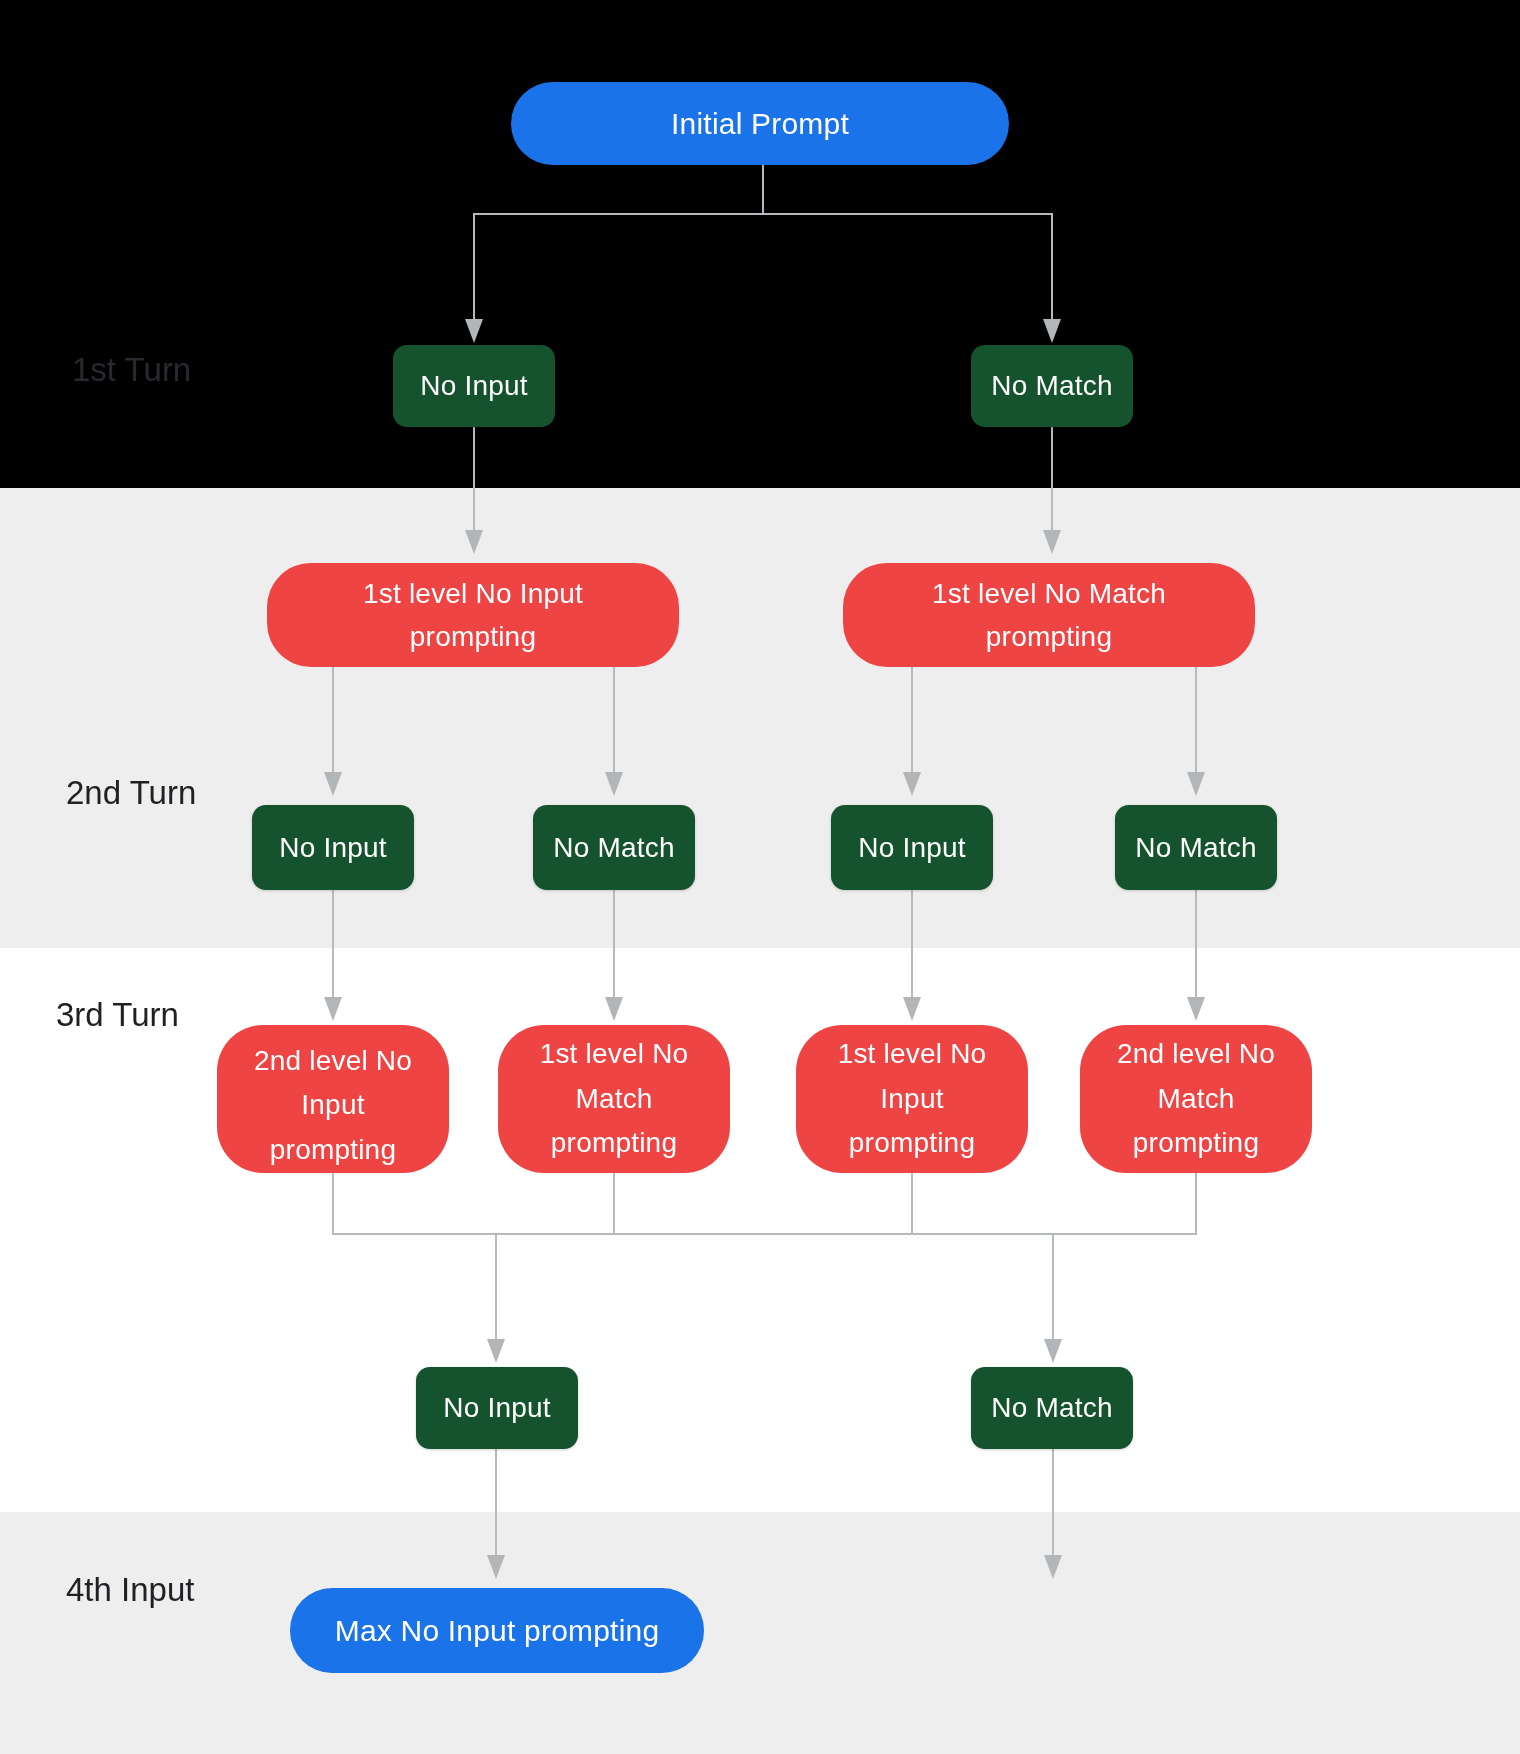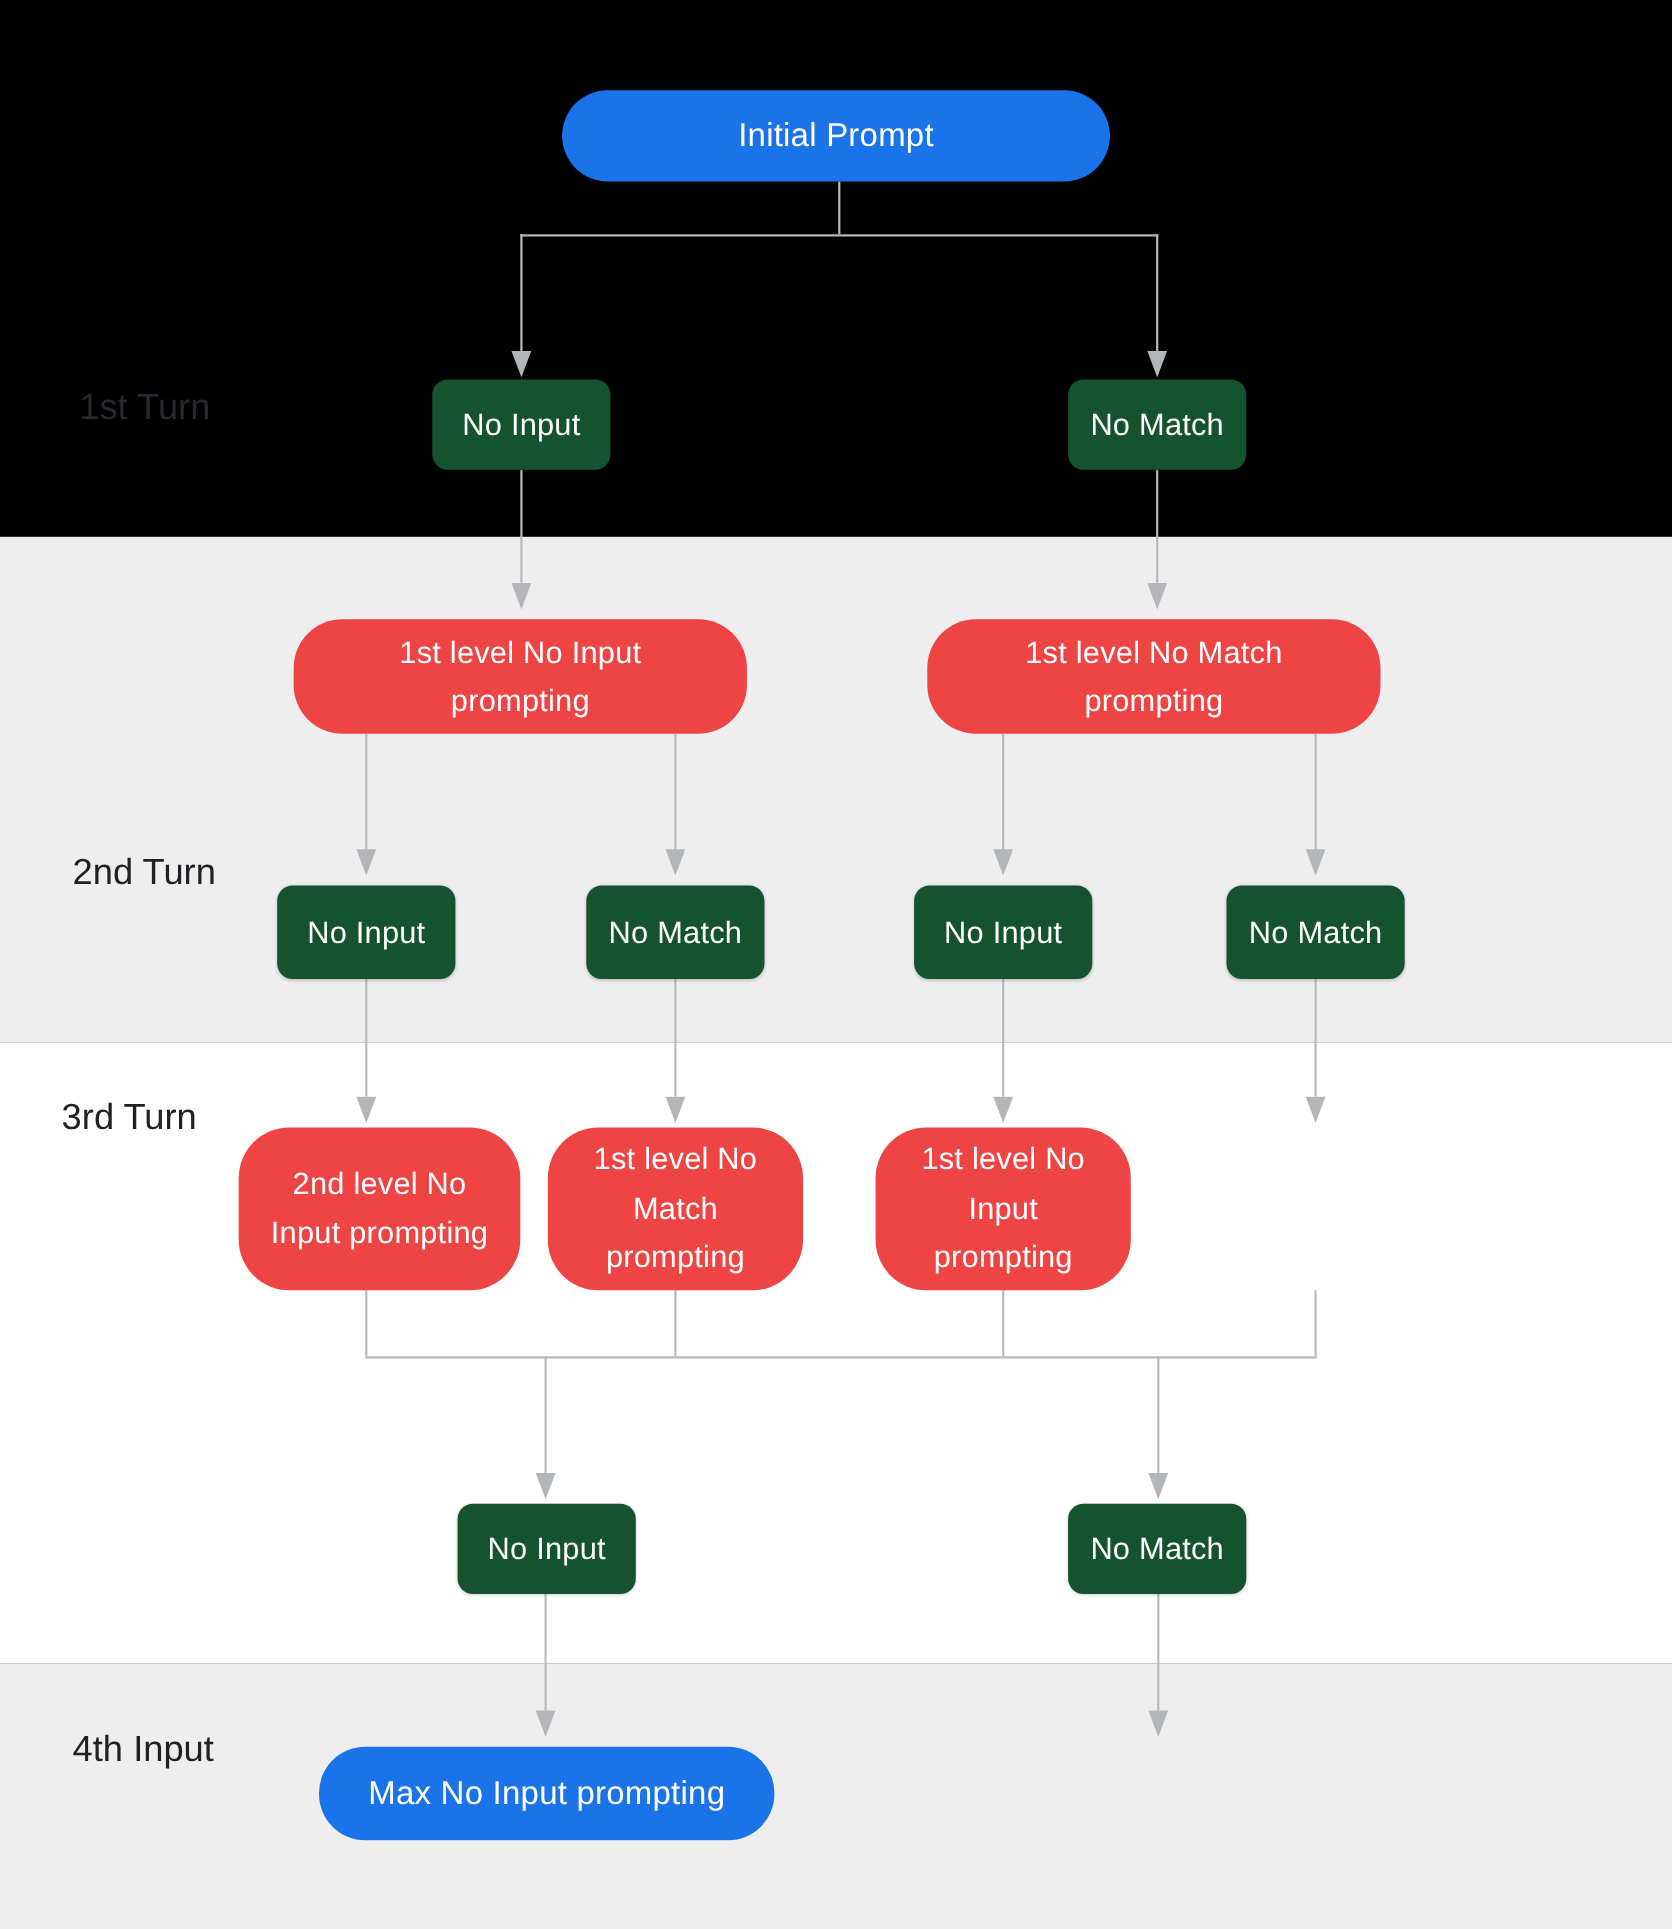--- a/index.html
+++ b/index.html
@@ -125,28 +125,31 @@
   <div class="node ngreen" style="left:533px;top:805px;width:162px;height:85px;">
     <span class="inner">No Match</span>
   </div>
   <div class="node ngreen" style="left:831px;top:805px;width:162px;height:85px;">
     <span class="inner">No Input</span>
   </div>
   <div class="node ngreen" style="left:1115px;top:805px;width:162px;height:85px;">
     <span class="inner">No Match</span>
   </div>
 
-  <div class="node nblue big3" style="left:217px;top:1025px;width:256px;height:148px;padding:0 20px;">
+  <div class="node nblue big3" style="left:217px;top:1025px;width:232px;height:148px;padding:0 20px;align-items:flex-end;">
     <span class="inner">2nd level No Input prompting</span>
   </div>
   <div class="node nblue big3" style="left:498px;top:1025px;width:232px;height:148px;padding:0 20px;">
     <span class="inner">1st level No Match prompting</span>
   </div>
   <div class="node nblue big3" style="left:796px;top:1025px;width:232px;height:148px;padding:0 20px;">
     <span class="inner">1st level No Input prompting</span>
+  </div>
+  <div class="node nblue big3" style="left:1080px;top:1025px;width:232px;height:148px;padding:0 20px;">
+    <span class="inner">2nd level No Match prompting</span>
   </div>
 
   <div class="node ngreen" style="left:416px;top:1367px;width:162px;height:82px;">
     <span class="inner">No Input</span>
   </div>
   <div class="node ngreen" style="left:971px;top:1367px;width:162px;height:82px;">
     <span class="inner">No Match</span>
   </div>
 
   <div class="node npill" style="left:290px;top:1588px;width:414px;height:85px;">

